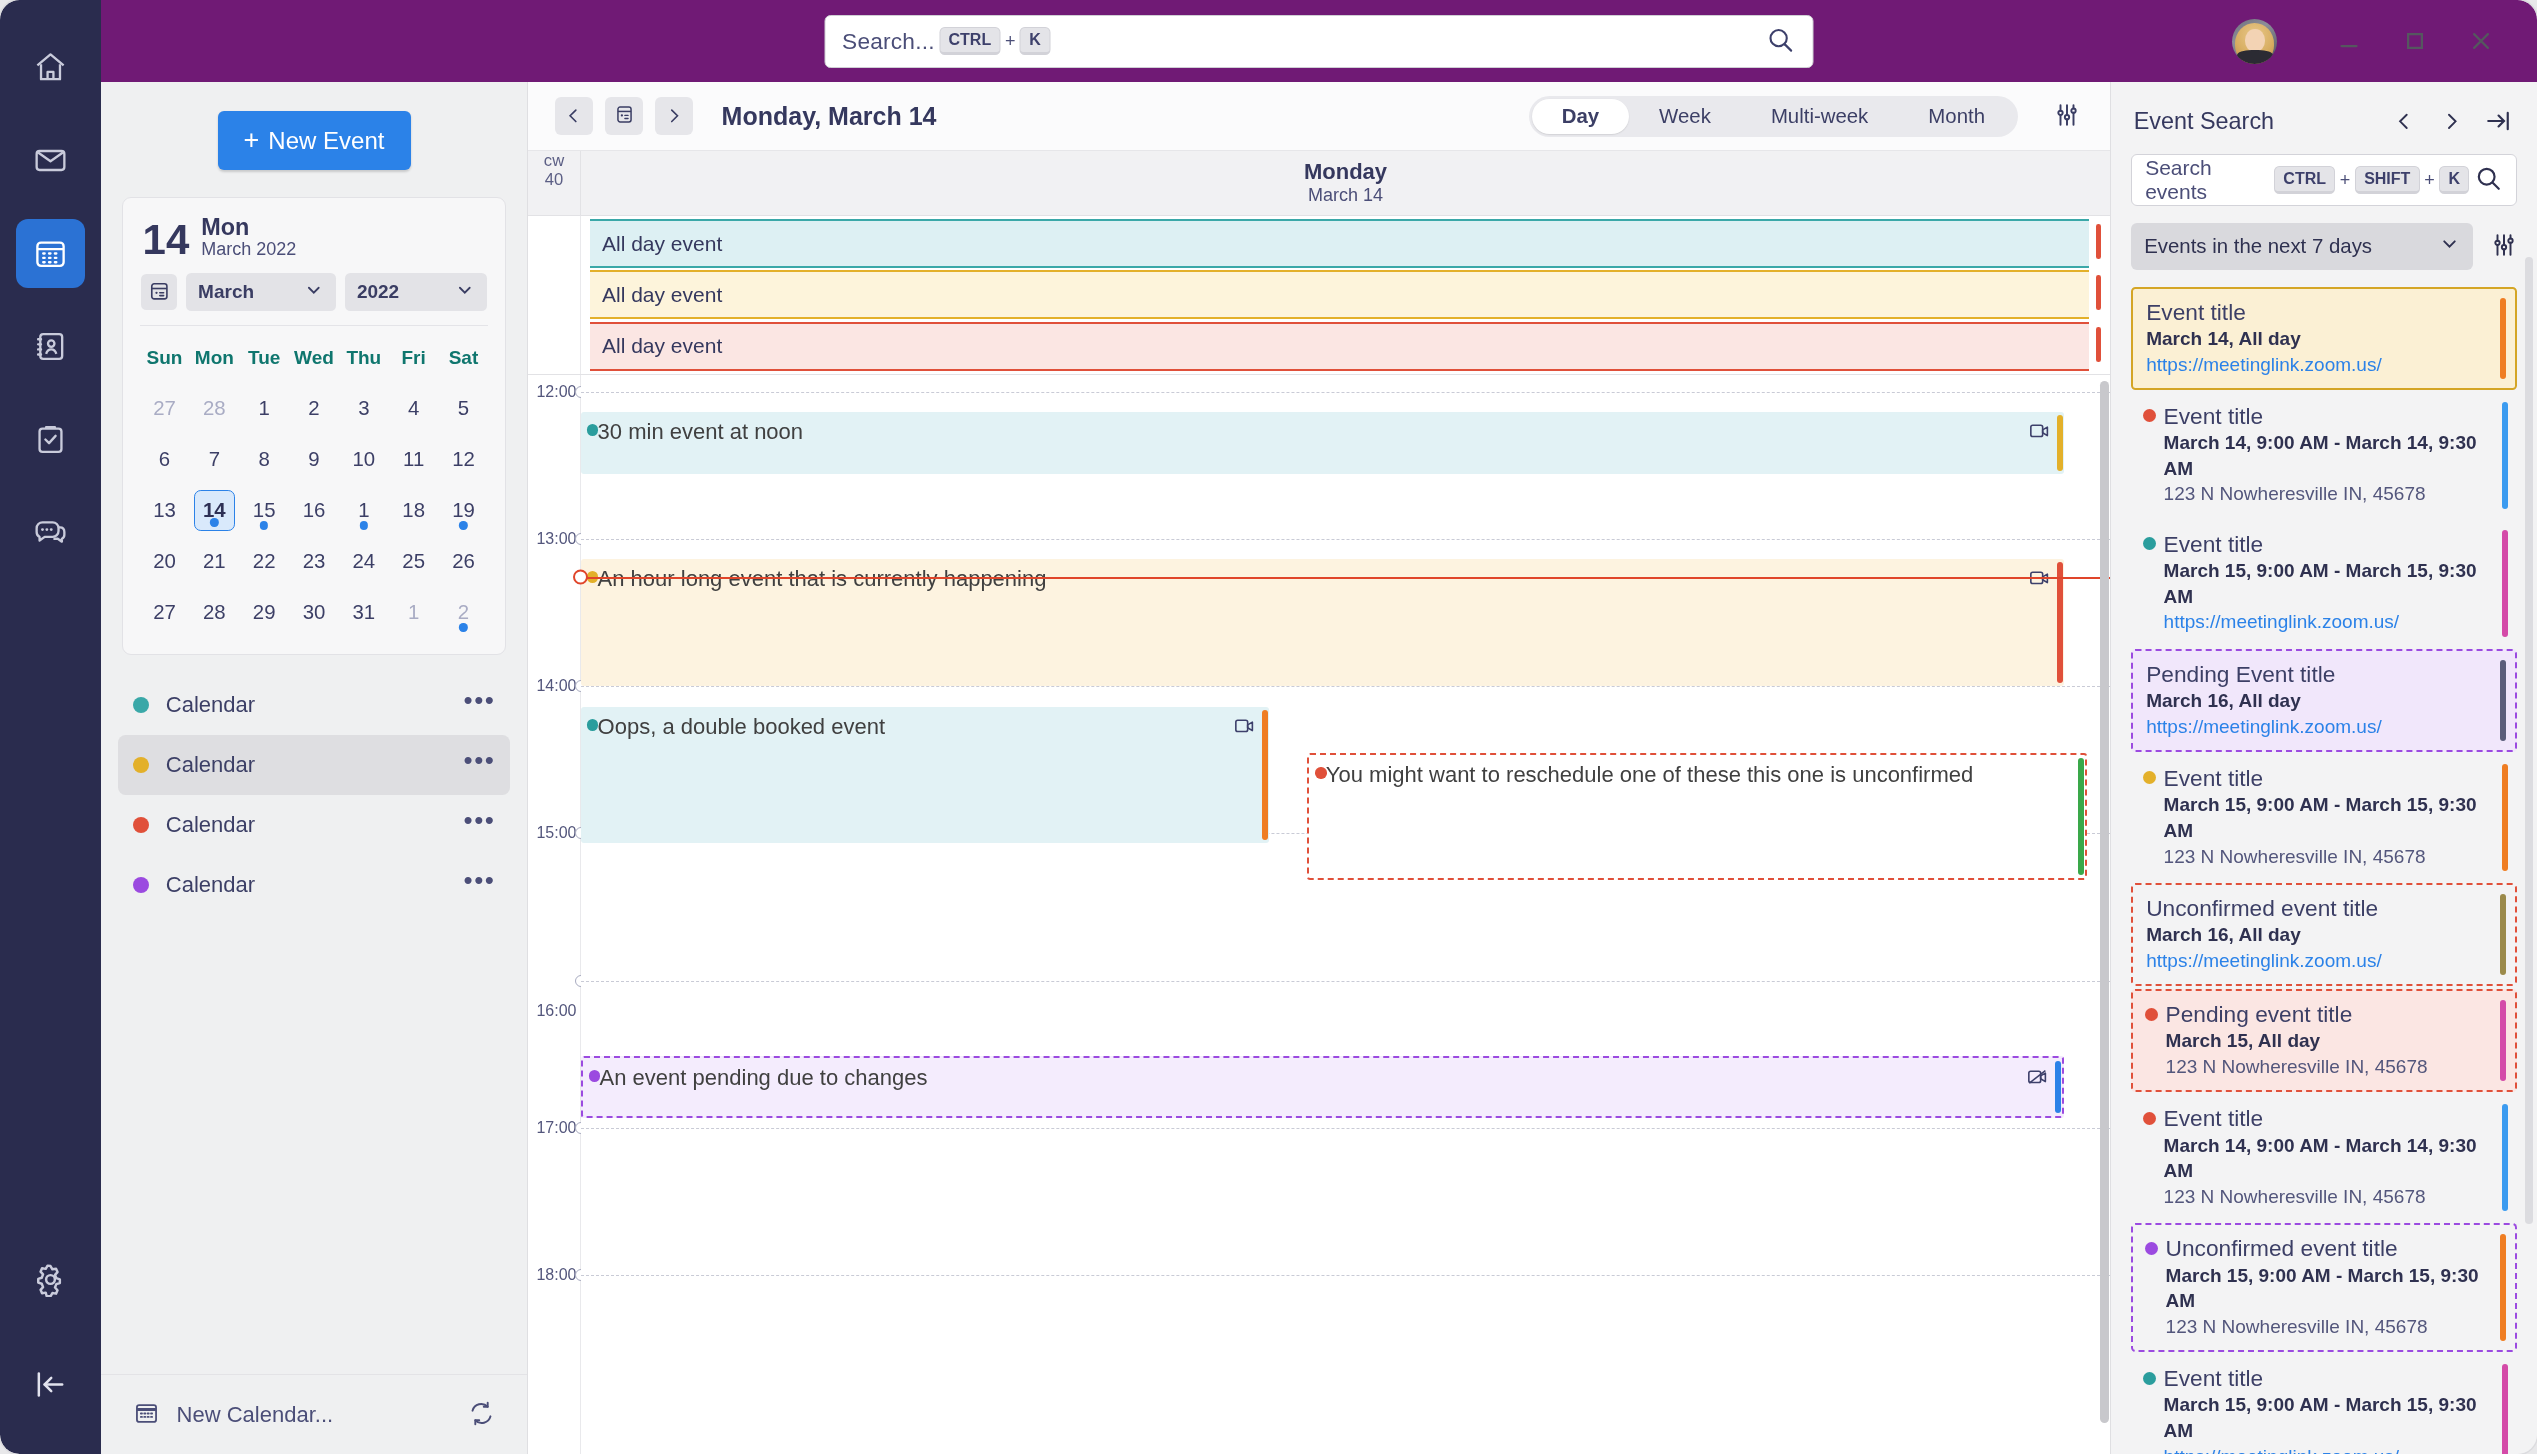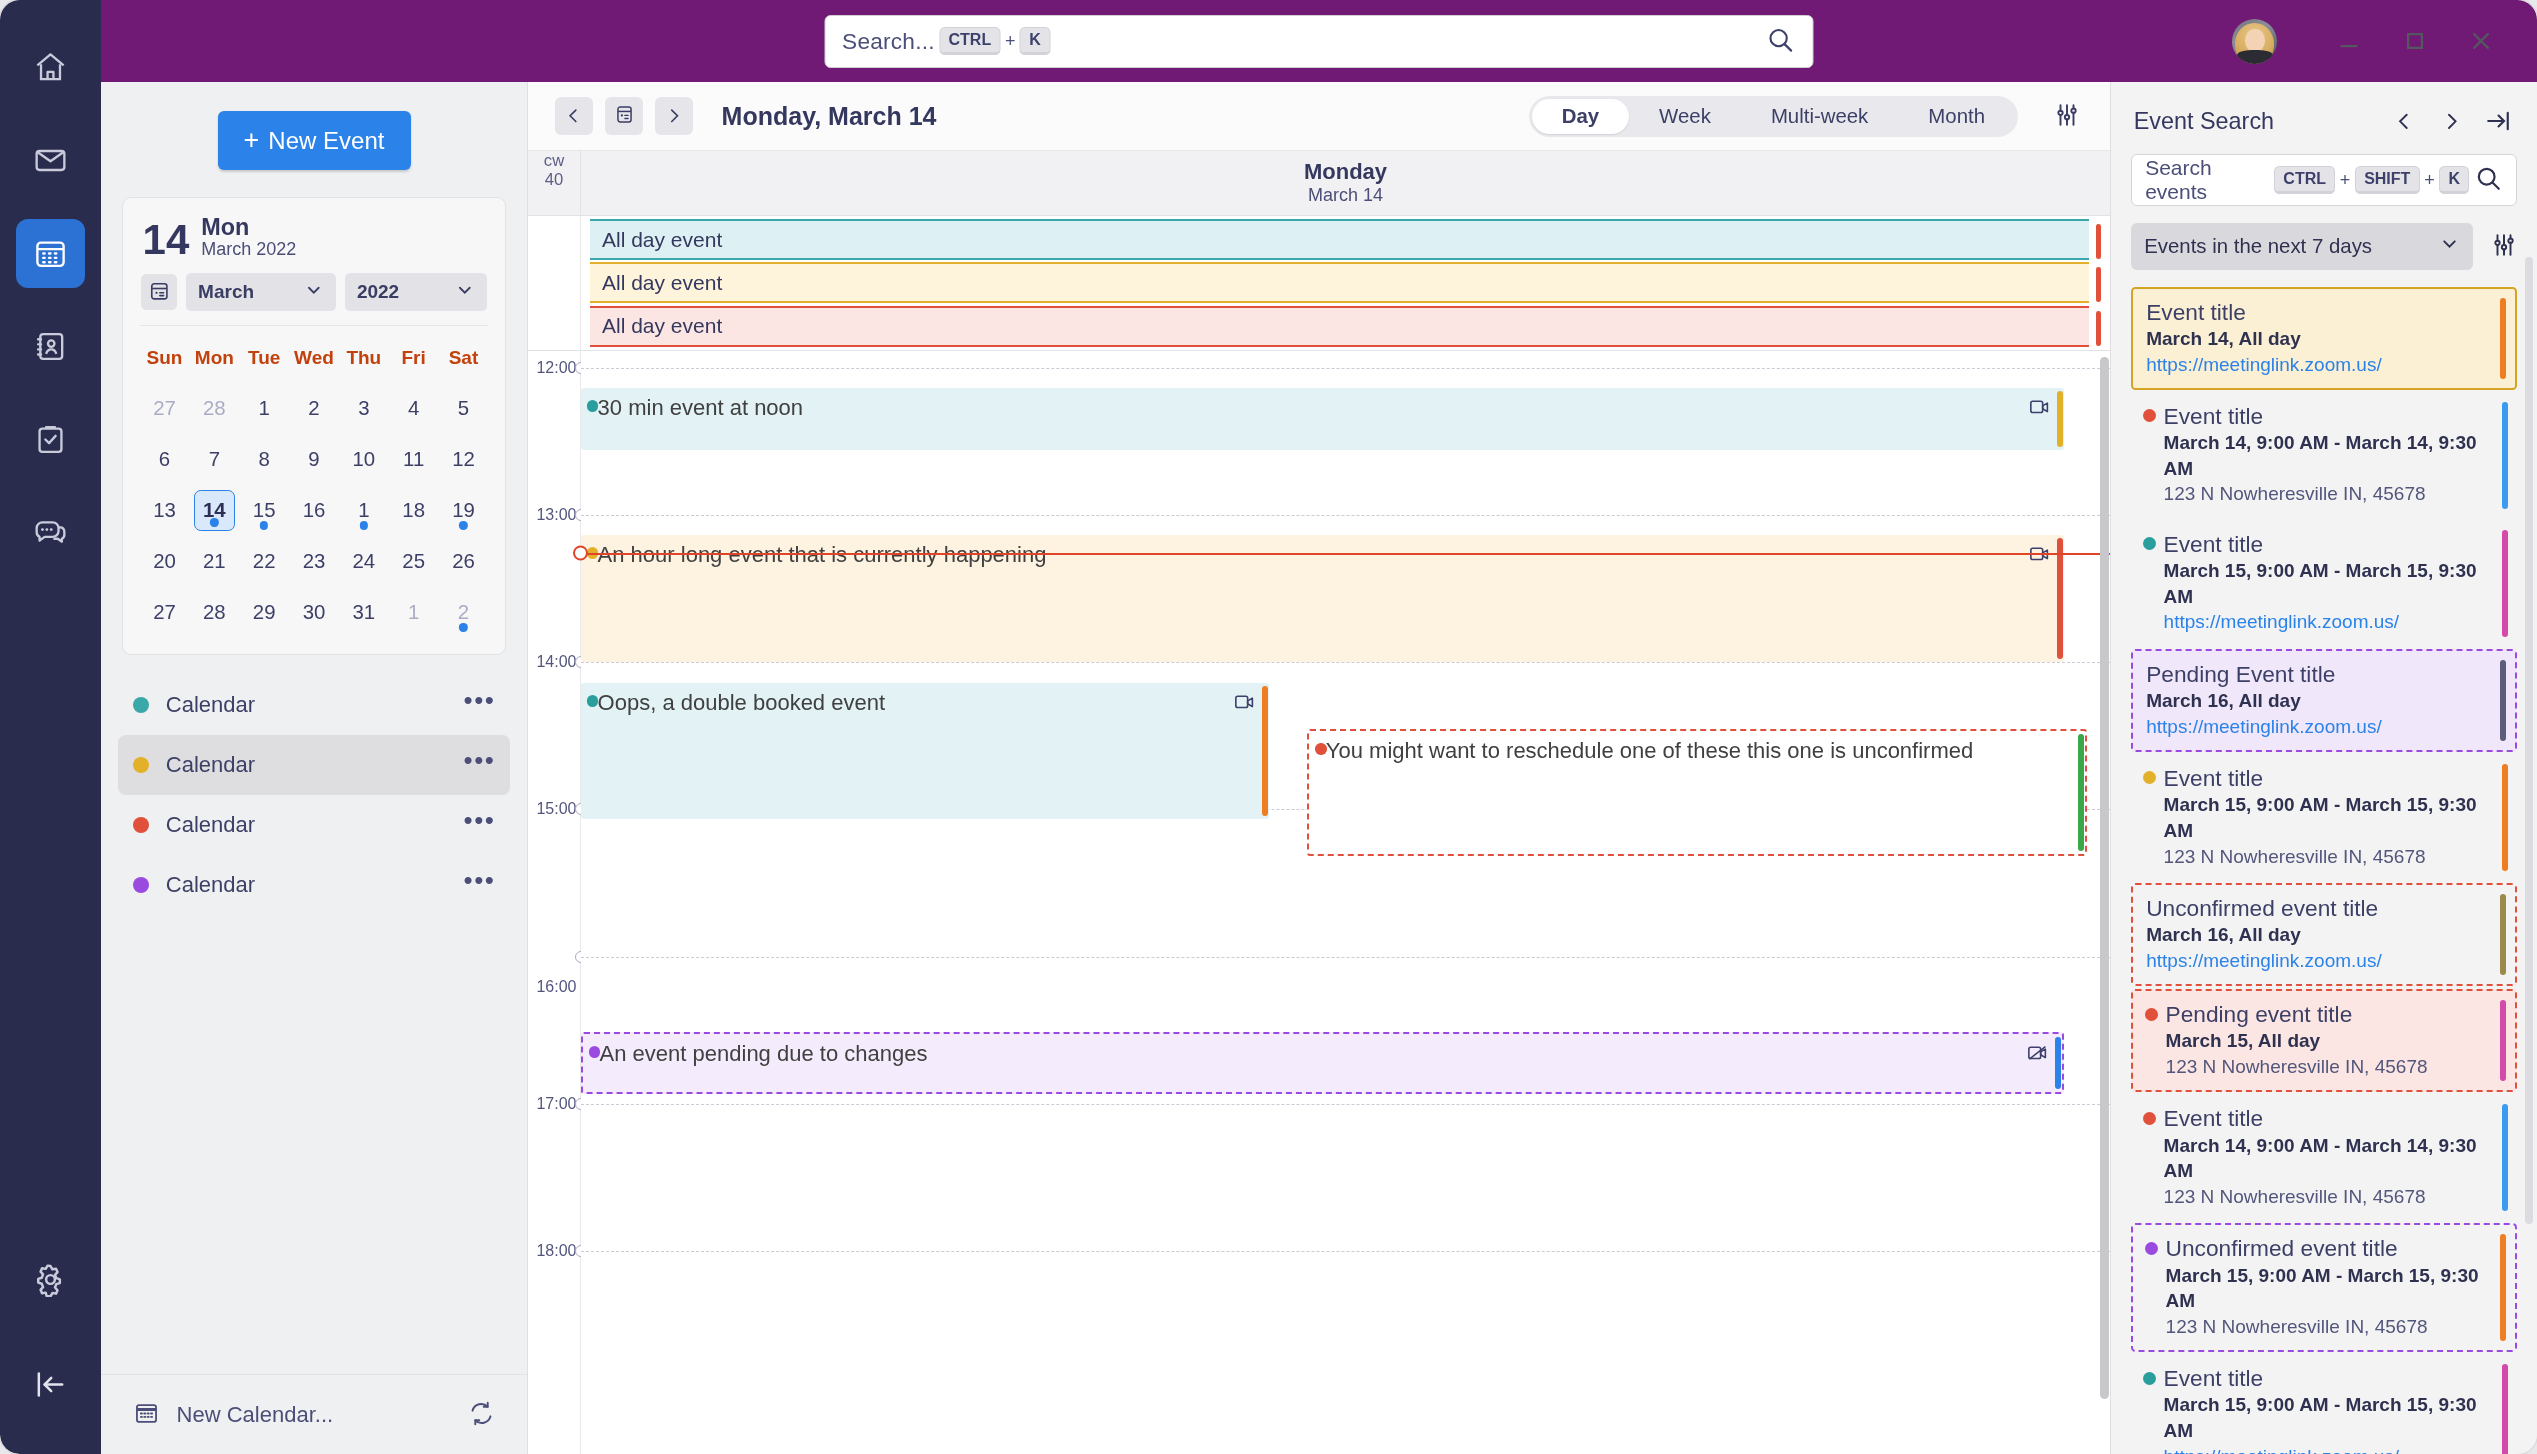--- a/index.html
+++ b/index.html
@@ -121,21 +121,21 @@
     height: 38px; background: #e3e3e7; border-radius: 5.3px;
     display: flex; align-items: center; justify-content: space-between;
     padding: 0 12px; font-size: 19px; font-weight: 700; color: #3a3d63;
   }
   .selbox.month { flex: 1 1 auto; }
   .selbox.year { width: 142px; }
   .chev { display:block; }
 
   .grid { margin-top: 15px; }
   .grow { display: grid; grid-template-columns: repeat(7, 1fr); }
-  .gh { text-align: center; font-size: 19px; font-weight: 700; color: #c2410c; padding: 6px 0 13.6px; }
+  .gh { text-align: center; font-size: 19px; font-weight: 700; color: #0f766e; padding: 6px 0 13.6px; }
   .gd {
     position: relative; height: 51px;
     display: flex; align-items: center; justify-content: center;
     font-size: 20.4px; color: #3c3f66;
   }
   .gd.dim { color: #a9acc4; }
   .gd .dot {
     position: absolute; bottom: 6px; left: 50%; transform: translateX(-50%);
     width: 8.3px; height: 8.3px; border-radius: 50%; background: #2b82e8;
   }
@@ -197,21 +197,21 @@
     border-right: 1.5px solid #e2e2e5;
   }
   .dayhead-main { flex: 1 1 auto; display: flex; flex-direction: column; align-items: center; justify-content: center; }
   .dh-dow { font-size: 22px; font-weight: 700; color: #35385e; line-height: 1.1; }
   .dh-date { font-size: 18px; color: #4b4e78; }
 
   .allday { display: flex; background: #fff; border-bottom: 1.5px solid #e2e2e5; }
   .allday .gut { width: 53px; flex: 0 0 53px; border-right: 1.5px solid #e9e9ec; }
   .allday .adbody { flex: 1 1 auto; padding: 3px 0 1.5px; }
   .adchip {
-    position: relative; height: 41px; margin: 0 21px 2.3px 9px;
+    position: relative; height: 49px; margin: 0 21px 2.3px 9px;
     display: flex; align-items: center; padding-left: 12px;
     font-size: 21px; color: #35385e;
   }
   .adchip .bar {
     position: absolute; right: -12px; top: 3px; width: 5.3px; height: 35px; border-radius: 2.3px;
   }
 
   .scroller { flex: 1 1 auto; display: flex; position: relative; min-height: 0; overflow: hidden; }
   .gutter { width: 53px; flex: 0 0 53px; position: relative; border-right: 1.5px solid #e9e9ec; }
   .tick { position: absolute; left: 0; width: 53px; text-align: right; padding-right: 4.5px;

